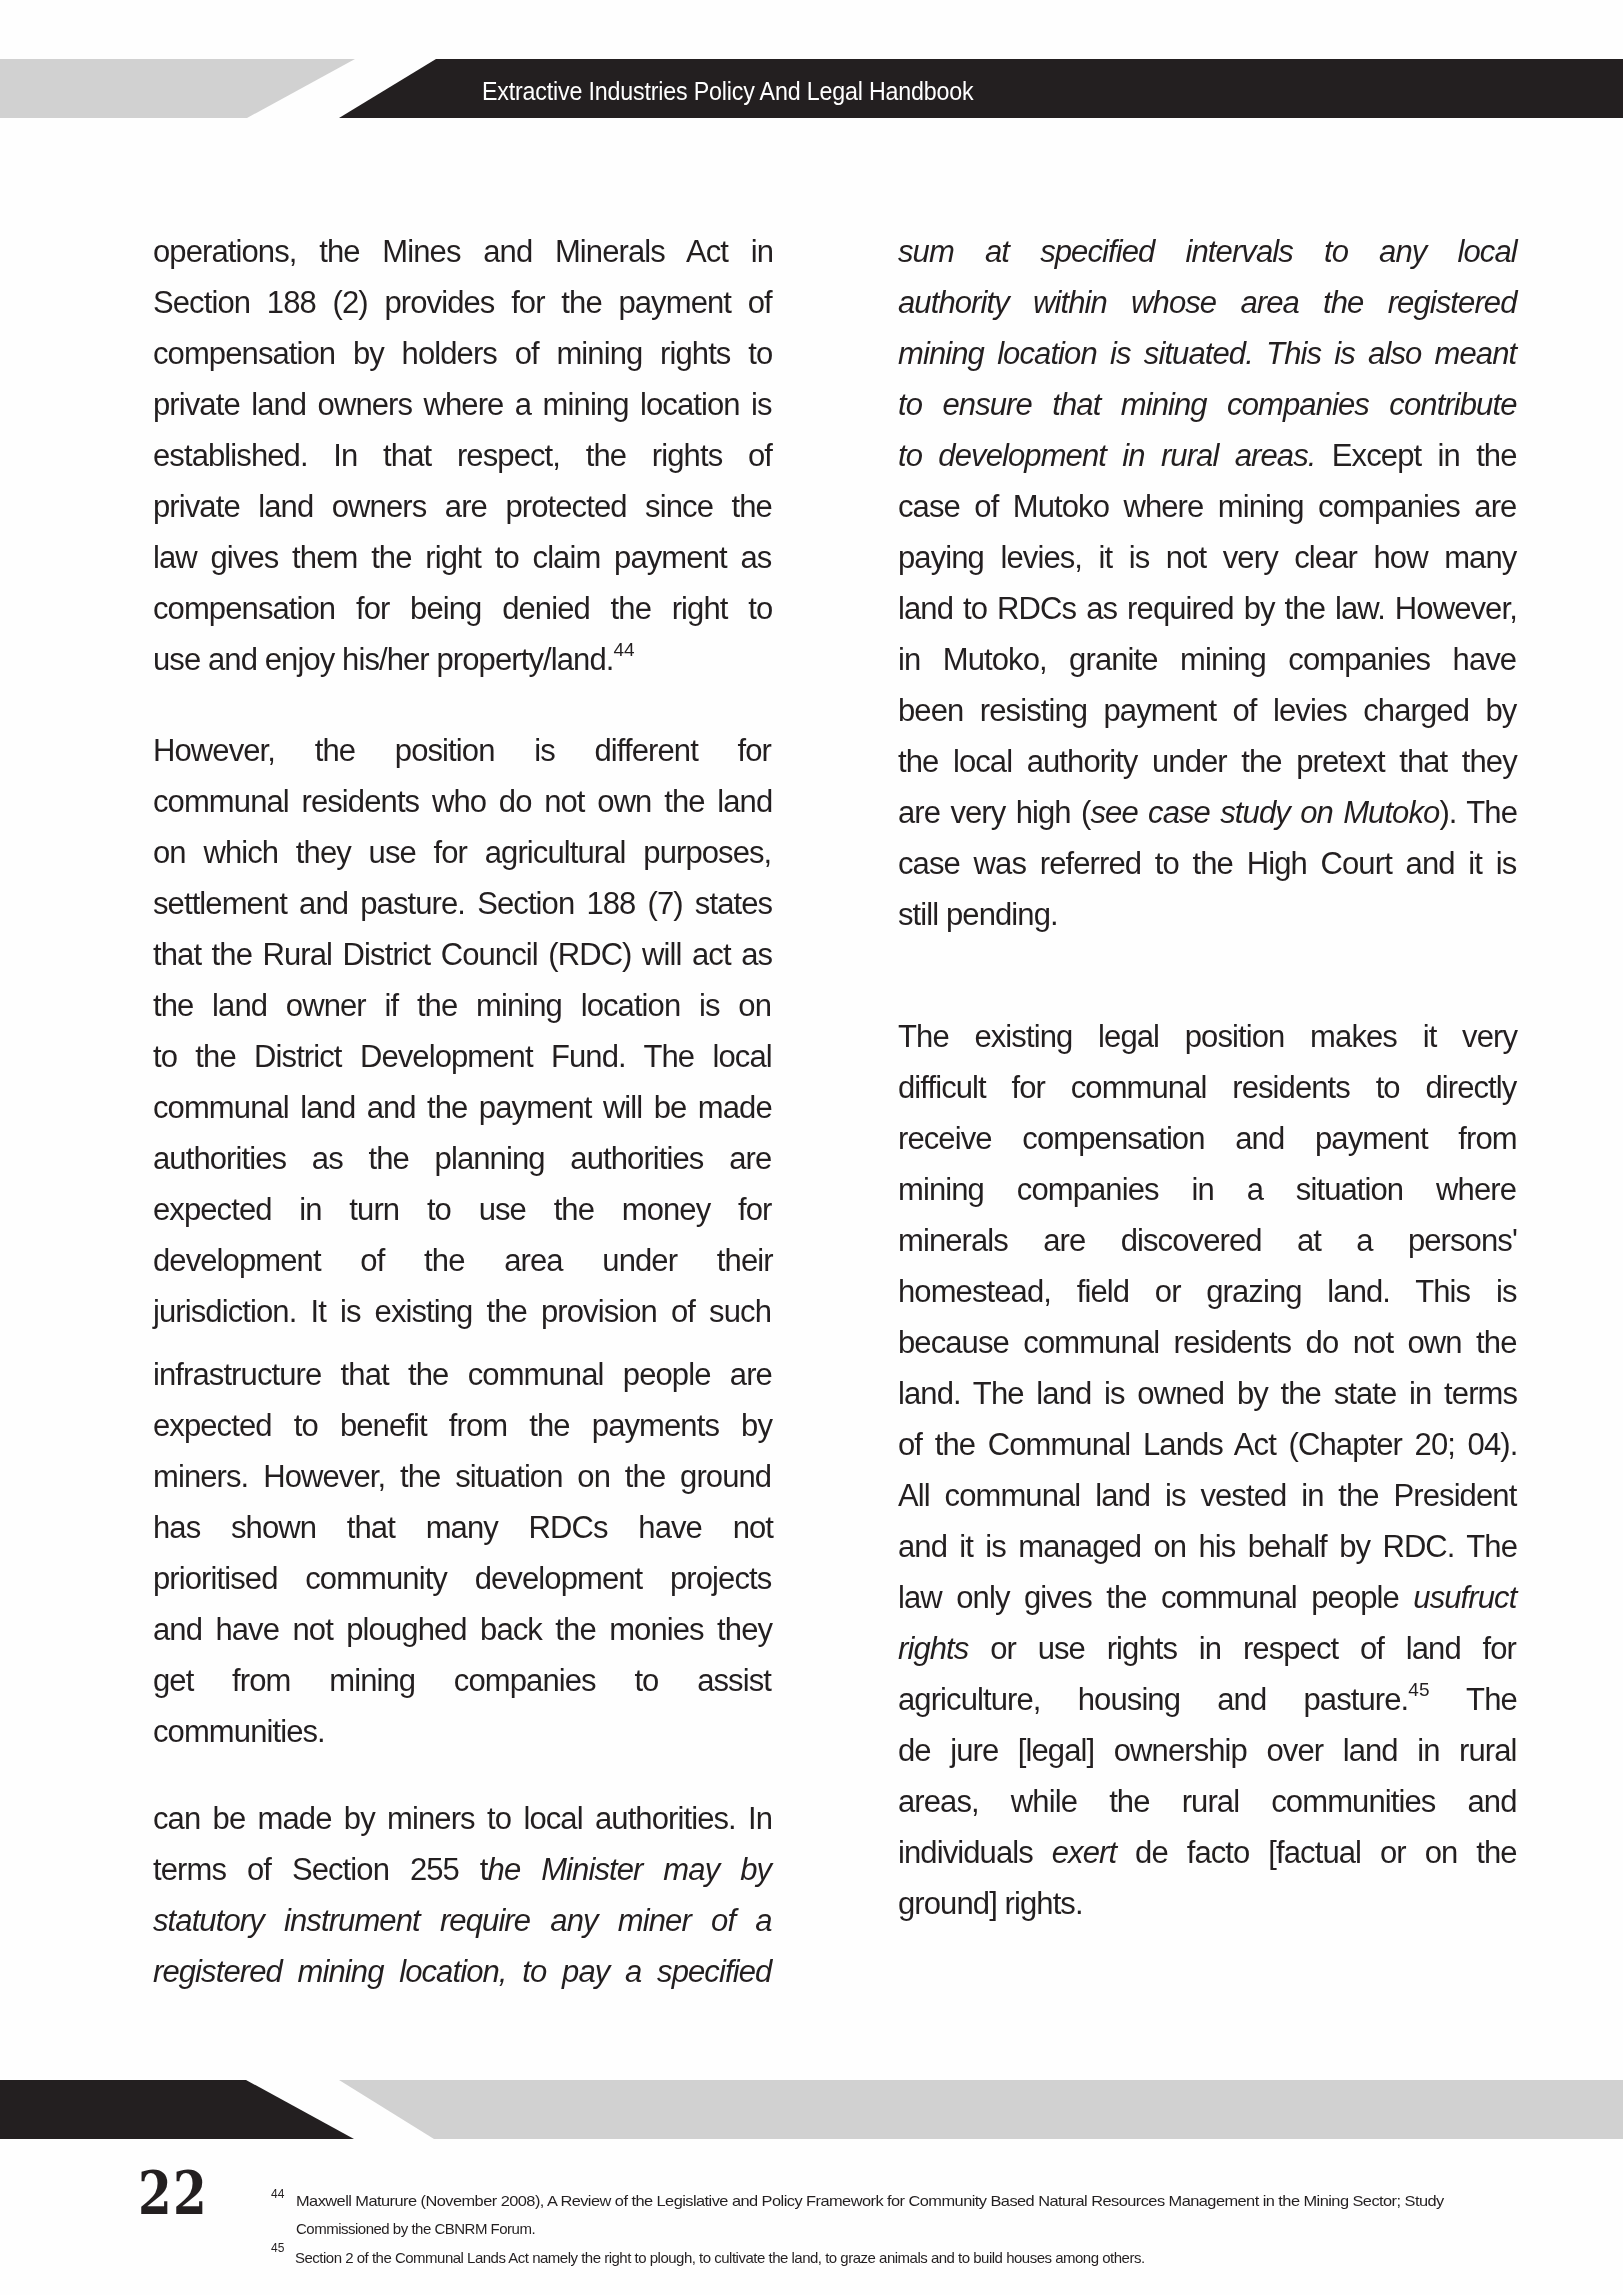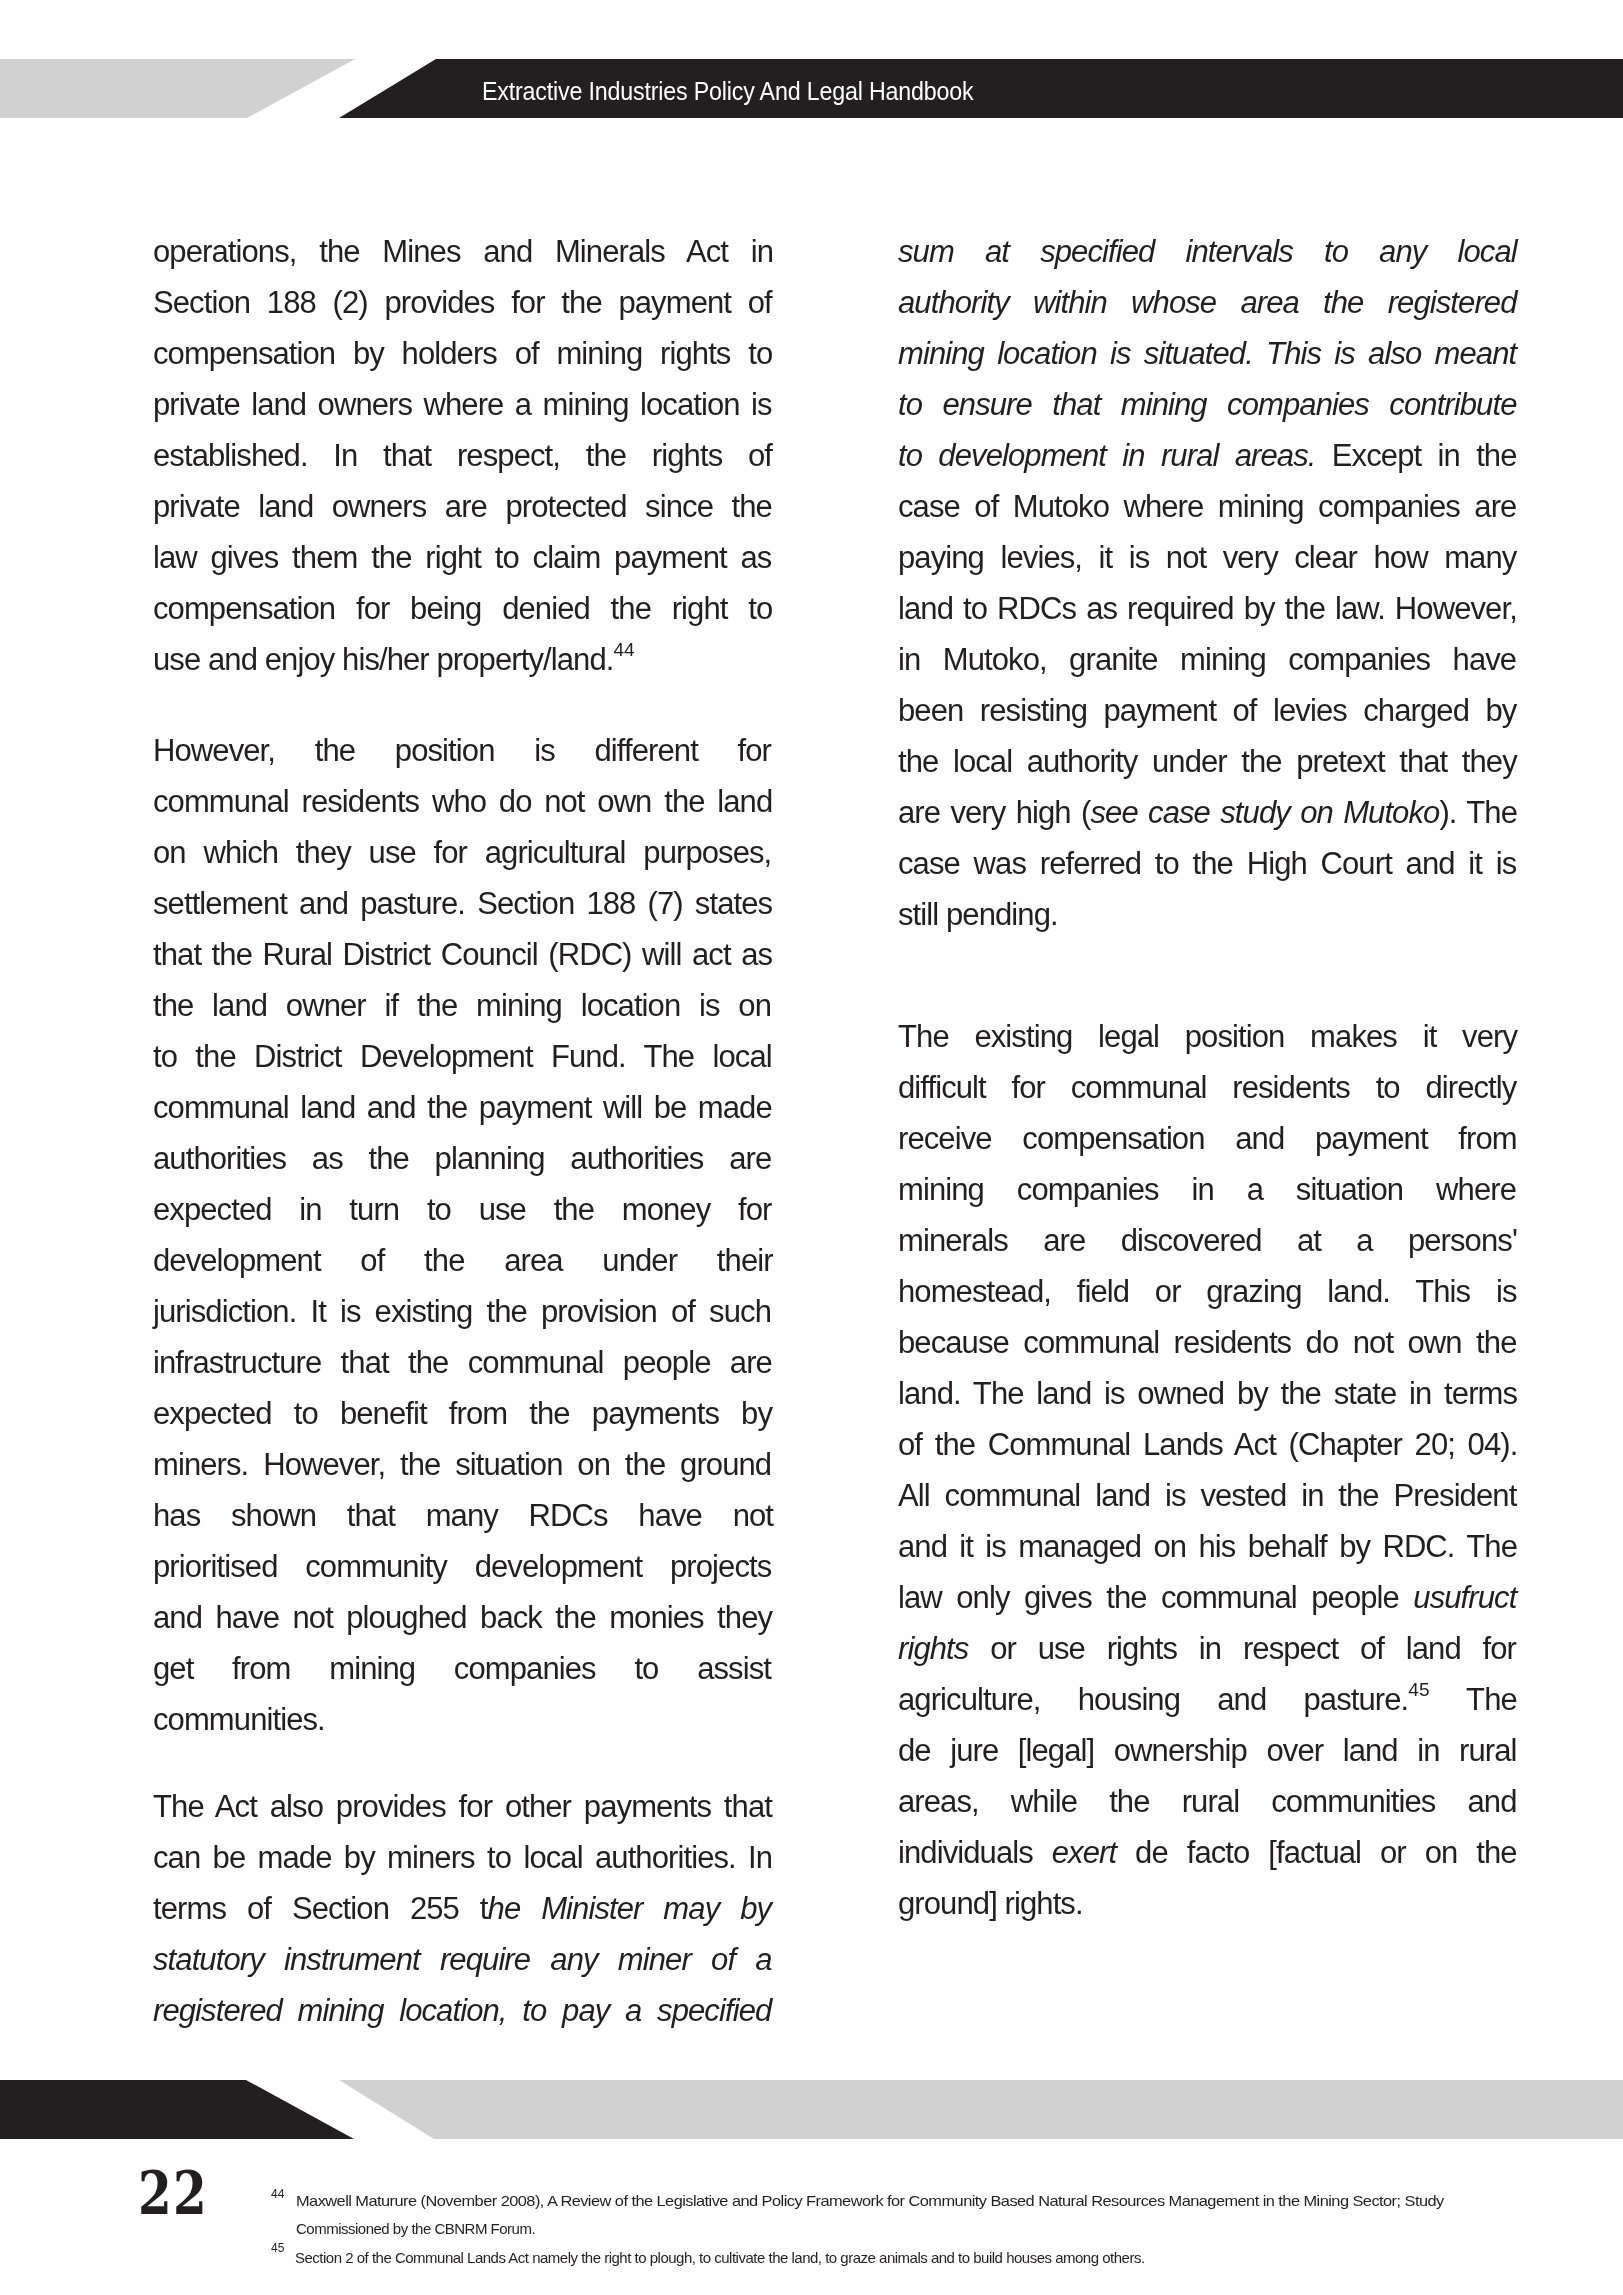--- a/index.html
+++ b/index.html
@@ -96,32 +96,31 @@
     <span class="line" style="display: block; word-spacing: 10px;">on which they use for agricultural purposes,</span>
     <span class="line" style="display: block; word-spacing: 4.4px;">settlement and pasture. Section 188 (7) states</span>
     <span class="line" style="display: block; word-spacing: 2.8px;">that the Rural District Council (RDC) will act as</span>
     <span class="line" style="display: block; word-spacing: 11px;">the land owner if the mining location is on</span>
     <span class="line" style="display: block; word-spacing: 10.6px;">to the District Development Fund. The local</span>
     <span class="line" style="display: block; word-spacing: 3.7px;">communal land and the payment will be made</span>
     <span class="line" style="display: block; word-spacing: 18px;">authorities as the planning authorities are</span>
     <span class="line" style="display: block; word-spacing: 20px;">expected in turn to use the money for</span>
     <span class="line" style="display: block; word-spacing: 32px;">development of the area under their</span>
     <span class="line" style="display: block; word-spacing: 6.3px;">jurisdiction. It is existing the provision of such</span>
-    <span class="line" style="display: block; word-spacing: 11.6px;">infrastructure that the communal people are</span>
+    <span class="line" style="display: block; word-spacing: 11.6px; margin-top: 12px;">infrastructure that the communal people are</span>
     <span class="line" style="display: block; word-spacing: 14.4px;">expected to benefit from the payments by</span>
     <span class="line" style="display: block; word-spacing: 7.1px;">miners. However, the situation on the ground</span>
     <span class="line" style="display: block; word-spacing: 23px;">has shown that many RDCs have not</span>
     <span class="line" style="display: block; word-spacing: 20px;">prioritised community development projects</span>
     <span class="line" style="display: block; word-spacing: 5.7px;">and have not ploughed back the monies they</span>
     <span class="line" style="display: block; word-spacing: 31px;">get from mining companies to assist</span>
     <span class="line last" style="display: block;">communities.</span>
   </div>
   <div class="gap-l2"></div>
   <div class="para">
-    <span class="line" style="display: block; word-spacing: 5.1px;">The Act also provides for other payments that</span>
     <span class="line" style="display: block; word-spacing: 4.6px;">can be made by miners to local authorities. In</span>
     <span class="line" style="display: block; word-spacing: 13.2px;"><span>terms of Section 255 t</span><i>he Minister may by</i></span>
     <span class="line" style="display: block; word-spacing: 12.5px;"><i>statutory instrument require any miner of a</i></span>
     <span class="line" style="display: block; word-spacing: 8px;"><i>registered mining location, to pay a specified</i></span>
   </div>
 </div>
 
 <div class="col right">
   <div class="para">
     <span class="line" style="display: block; word-spacing: 23.4px;"><i>sum at specified intervals to any local</i></span>

